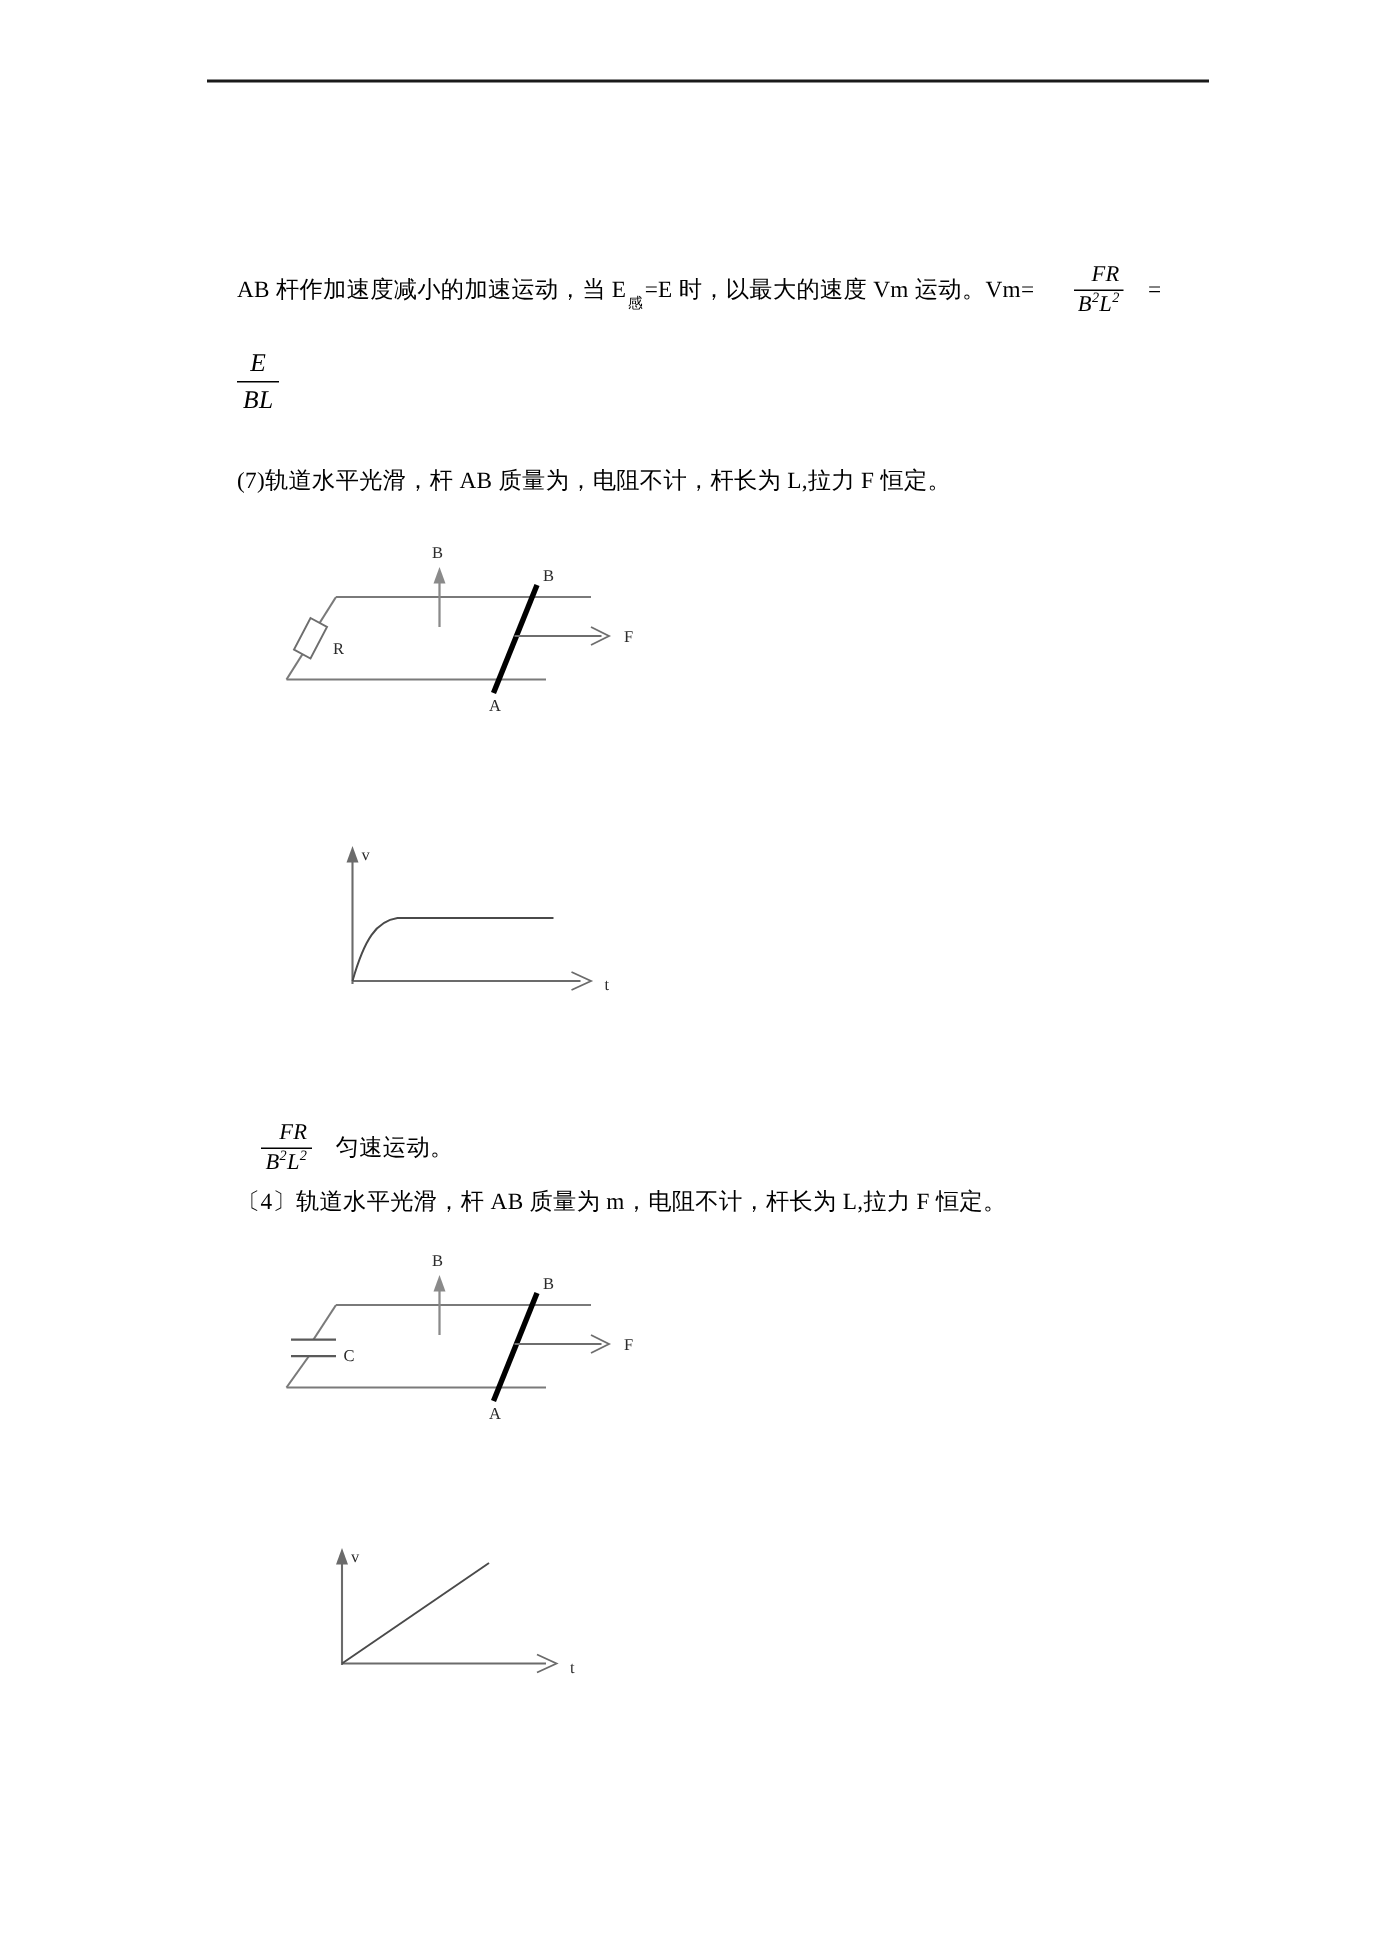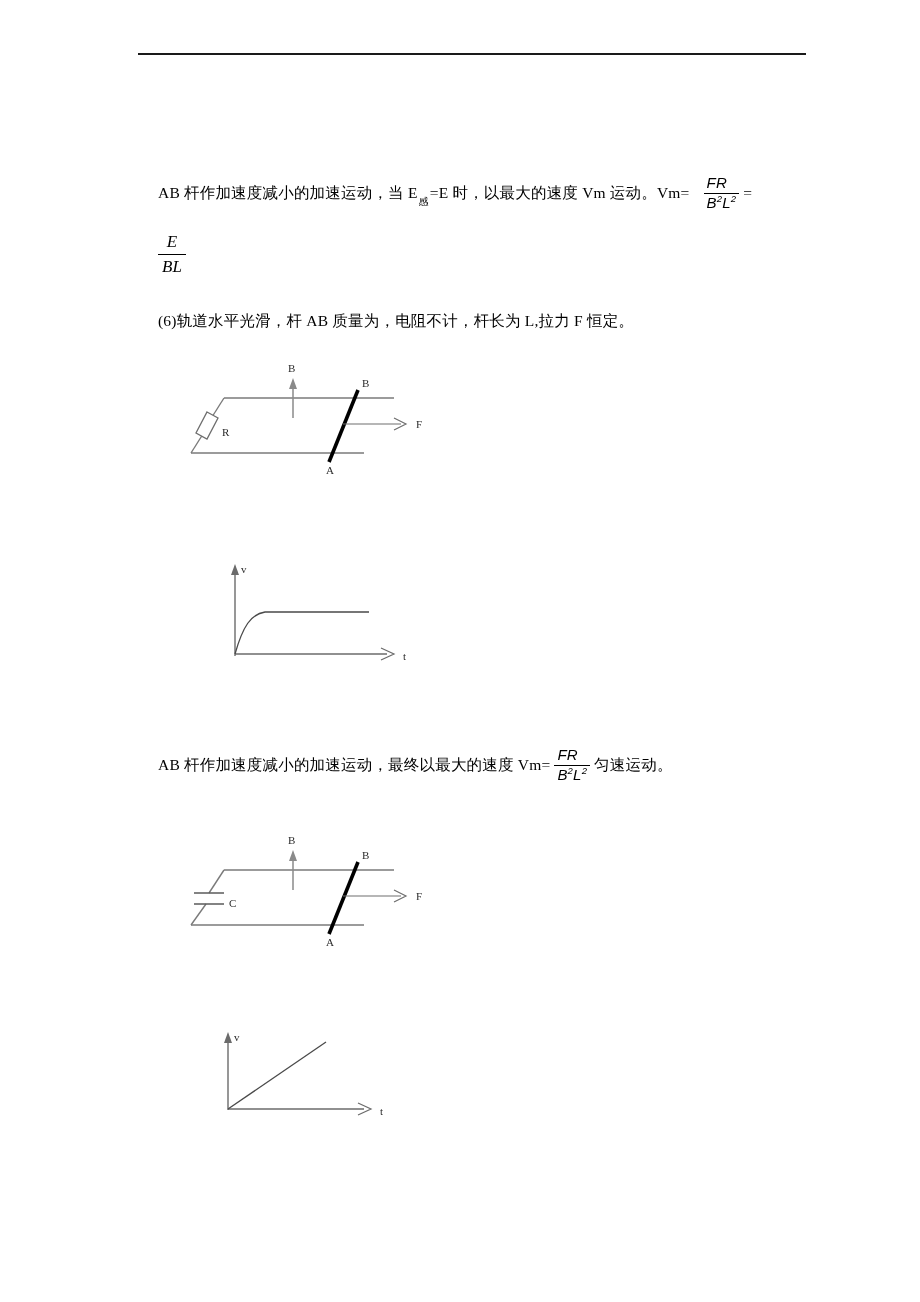--- a/index.html
+++ b/index.html
@@ -54,26 +54,26 @@
     vertical-align: sub;
     position: relative;
     top: 3px;
     padding: 0 1px;
   }
 
   
   .frac {
     display: inline-block;
     vertical-align: middle;
-    text-align: left;
-    font-family: Liberation Sans, sans-serif;
+    text-align: right;
+    font-family: Liberation Serif, serif;
     font-style: italic;
     font-size: 15px;
     line-height: 1.12;
-    margin: 0 4px;
+    margin: 0 16px;
     position: relative;
     top: -1px;
   }
   .frac .num {
     display: block;
     padding: 0 3px 1px 3px;
     border-bottom: 1.2px solid #000;
   }
   .frac .den {
     display: block;
@@ -130,21 +130,21 @@
   <div class="header-rule"></div>
 
   <div class="txt para-1">
     <span>AB 杆作加速度减小的加速运动，当 E</span><span class="sub">感</span><span>=E 时，以最大的速度 Vm 运动。Vm=</span><span class="frac-gap"></span><span class="frac"><span class="num">FR</span><span class="den"><span>B</span><sup>2</sup><span>L</span><sup>2</sup></span></span><span>=</span>
   </div>
 
   <div class="txt para-frac-e">
     <span class="frac-block"><span class="num">E</span><span class="den">BL</span></span>
   </div>
 
-  <div class="txt para-3">(6)轨道水平光滑，杆 AB 质量为，电阻不计，杆长为 L,拉力 F 恒定。</div>
+  <div class="txt para-3">(7)轨道水平光滑，杆 AB 质量为，电阻不计，杆长为 L,拉力 F 恒定。</div>
 
   <div class="figure fig-rail-1">
     <svg width="300" height="135" viewBox="0 0 300 135">
 
       <line x1="48" y1="38" x2="218" y2="38" stroke="#7a7a7a" stroke-width="1.4"></line>
 
       <line x1="15" y1="93" x2="188" y2="93" stroke="#7a7a7a" stroke-width="1.4"></line>
 
       <line x1="48" y1="38" x2="36" y2="57" stroke="#7a7a7a" stroke-width="1.4"></line>
 
@@ -176,23 +176,24 @@
 
       <line x1="24" y1="106" x2="176" y2="106" stroke="#6b6b6b" stroke-width="1.4"></line>
       <polyline points="170,100 183,106 170,112" fill="none" stroke="#6b6b6b" stroke-width="1.2"></polyline>
       <text class="lbl" x="192" y="112">t</text>
 
       <path d="M 24,106 C 32,78 40,66 54,64 L 158,64" fill="none" stroke="#4a4a4a" stroke-width="1.3"></path>
     </svg>
   </div>
 
   <div class="txt para-4">
-    <span>AB 杆作加速度减小的加速运动，最终以最大的速度 Vm=</span><span class="frac"><span class="num">FR</span><span class="den"><span>B</span><sup>2</sup><span>L</span><sup>2</sup></span></span><span>匀速运动。</span>
-  </div>
-
+    <span class="frac"><span class="num">FR</span><span class="den"><span>B</span><sup>2</sup><span>L</span><sup>2</sup></span></span><span>匀速运动。</span>
+  </div>
+
+  <div class="txt para-5">〔4〕轨道水平光滑，杆 AB 质量为 m，电阻不计，杆长为 L,拉力 F 恒定。</div>
 
   <div class="figure fig-rail-2">
     <svg width="300" height="135" viewBox="0 0 300 135">
 
       <line x1="48" y1="38" x2="218" y2="38" stroke="#7a7a7a" stroke-width="1.4"></line>
 
       <line x1="15" y1="93" x2="188" y2="93" stroke="#7a7a7a" stroke-width="1.4"></line>
 
       <line x1="48" y1="38" x2="33" y2="61" stroke="#7a7a7a" stroke-width="1.4"></line>
 

